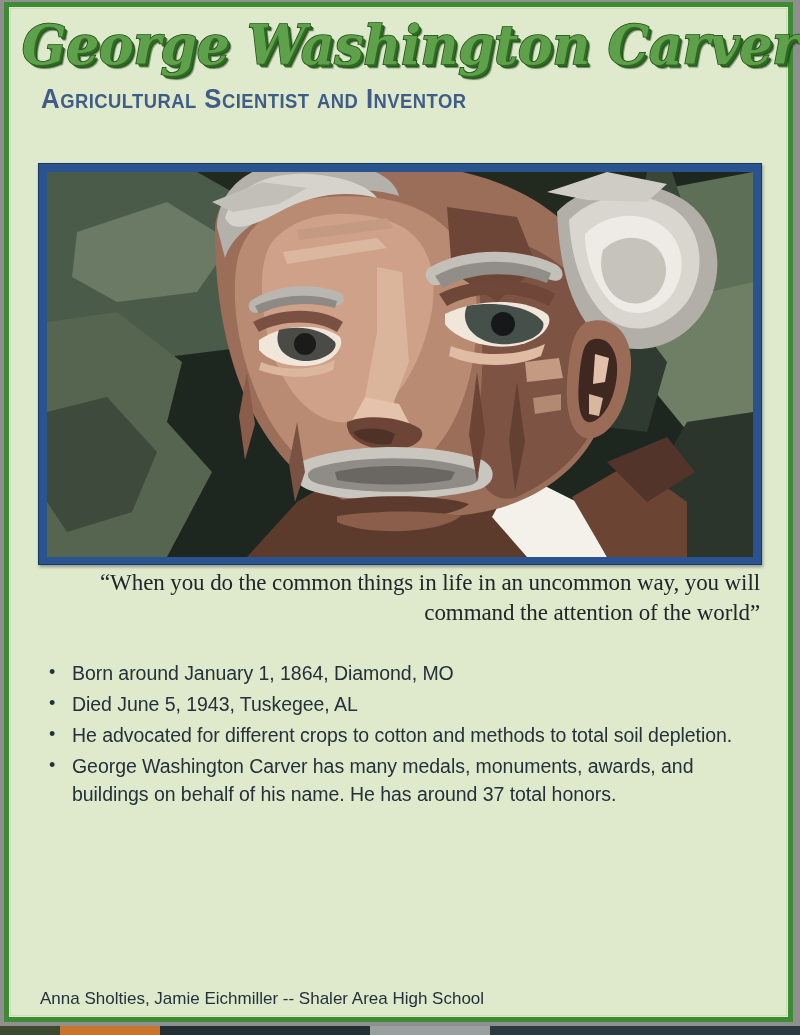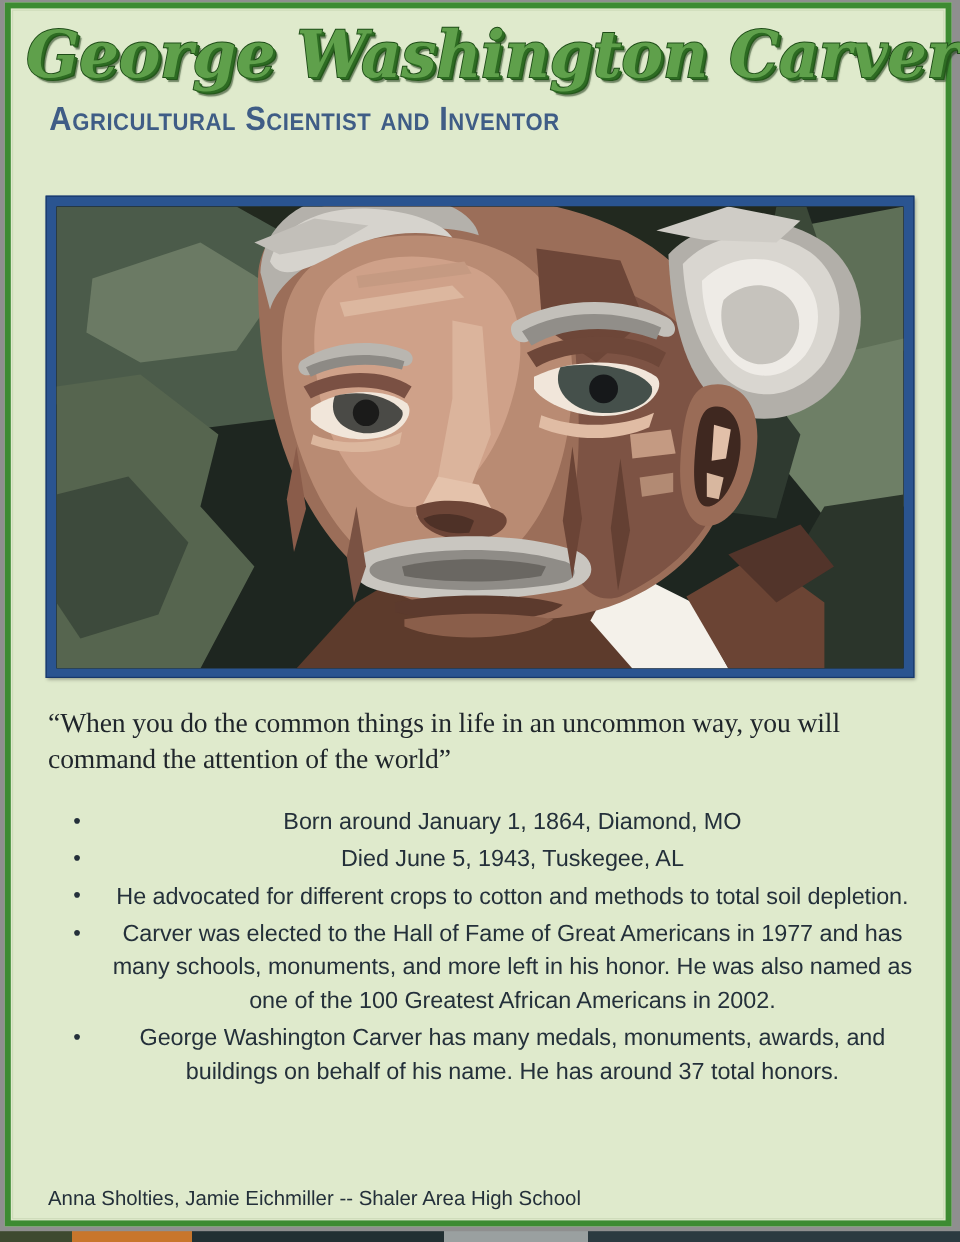--- a/index.html
+++ b/index.html
@@ -104,40 +104,39 @@
     height: 385px;
     overflow: hidden;
     background: #20261f;
   }
   #portrait-canvas svg { display: block; }
 
   
   #quote {
     position: absolute;
     left: 40px;
-    top: 588px;
+    top: 568px;
     width: 720px;
-    text-align: left;
+    text-align: right;
     font-family: "Liberation Serif", serif;
     font-size: 23px;
     line-height: 30px;
     color: #20262b;
     letter-spacing: -0.1px;
   }
 
   
   #facts {
     position: absolute;
     left: 42px;
     top: 655px;
     width: 712px;
-    margin: 16px;
+    margin: 4px;
     padding: 0;
     list-style: none;
-    text-align: center;
   }
   #facts li {
     position: relative;
     padding-left: 26px;
     margin: 0 0 3px 0;
     font-family: "Liberation Sans Narrow", "Liberation Sans", sans-serif;
     font-size: 19.5px;
     line-height: 28px;
     color: #24303a;
     letter-spacing: -0.05px;
@@ -306,21 +305,20 @@
       </svg>
     </div>
   </div>
 
   <div id="quote">“When you do the common things in life in an uncommon way, you will command the attention of the world”</div>
 
   <ul id="facts">
     <li>Born around January 1, 1864, Diamond, MO</li>
     <li>Died June 5, 1943, Tuskegee, AL</li>
     <li>He advocated for different crops to cotton and methods to total soil depletion.</li>
-    <li>Carver was elected to the Hall of Fame of Great Americans in 1977 and has many schools, monuments, and more left in his honor. He was also named as one of the 100 Greatest African Americans in 2002.</li>
     <li>George Washington Carver has many medals, monuments, awards, and buildings on behalf of his name. He has around 37 total honors.</li>
   </ul>
 
   <div id="credit">Anna Sholties, Jamie Eichmiller -- Shaler Area High School</div>
 
   <div id="swatch-strip">
       <div class="sw" style="background: rgb(62, 74, 48); width: 60px;"></div>
       <div class="sw" style="background: rgb(200, 118, 44); width: 100px;"></div>
       <div class="sw" style="background: rgb(34, 48, 51); width: 210px;"></div>
       <div class="sw" style="background: rgb(154, 160, 160); width: 120px;"></div>

